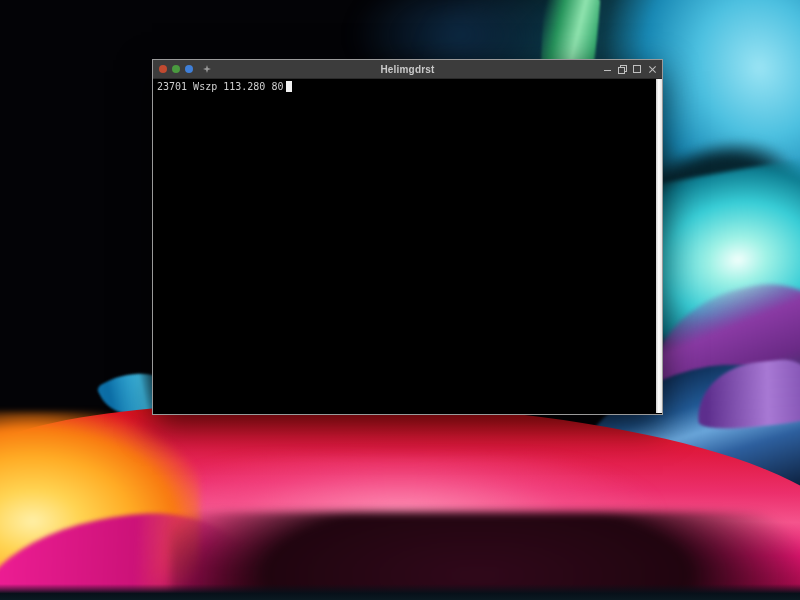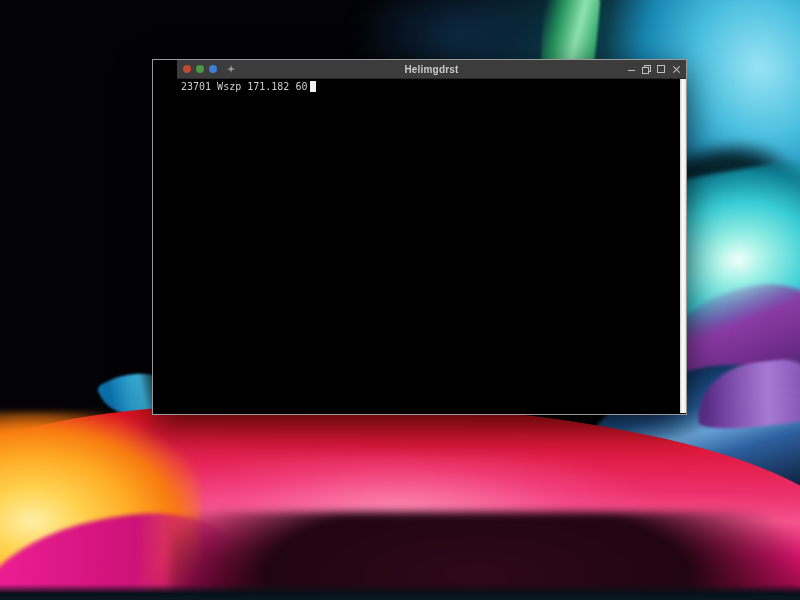--- a/index.html
+++ b/index.html
@@ -49,21 +49,21 @@
   .magenta-left{left:-30px;top:515px;width:300px;height:100px;transform:rotate(-3deg);
     background:linear-gradient(95deg,#f01e96 5%,#cc1278 55%,rgba(170,12,90,0) 92%);
     border-radius:60% 40% 0 0 / 100% 100% 0 0;filter:blur(2px);}
   .maroon-hump{left:170px;top:512px;width:640px;height:180px;
     background:radial-gradient(ellipse at 48% 35%,#30081a 0%,#20050f 45%,rgba(16,3,8,0) 72%);filter:blur(4px);}
   .bottom-strip{left:0;top:584px;width:800px;height:16px;
     background:linear-gradient(180deg,rgba(8,14,20,0),#071019 60%,#0a1a22);}
 
   
   .window{position:absolute;left:152px;top:59px;width:509px;height:354px;
-    background:#000;border:1px solid #9a9a9a;box-shadow:0 12px 32px rgba(0,0,0,.65);z-index:50;padding-left:24px;}
+    background:#000;border:1px solid #9a9a9a;box-shadow:0 12px 32px rgba(0,0,0,.65);z-index:50;}
   .titlebar{position:relative;height:18px;background:#3c3c3c;border-bottom:1px solid #2a2a2a;
     display:flex;align-items:center;padding:0 6px;gap:5px;}
   .dot{width:8px;height:8px;border-radius:50%;flex:0 0 auto;cursor:pointer;}
   .app-glyph{width:8px;height:8px;margin-left:5px;background:#9a9a9a;flex:0 0 auto;
     clip-path:polygon(50% 0,62% 38%,100% 50%,62% 62%,50% 100%,38% 62%,0 50%,38% 38%);}
   .title{position:absolute;left:0;right:0;text-align:center;color:#c9c9c9;font-size:10px;
     font-weight:bold;letter-spacing:.2px;pointer-events:none;}
   .controls{margin-left:auto;display:flex;align-items:center;gap:7px;z-index:2;}
   .ctl{display:inline-block;cursor:pointer;}
   .ctl-min{width:7px;height:1px;background:#c0c0c0;margin-bottom:-3px;}
@@ -116,19 +116,19 @@
       <span class="title">Helimgdrst</span>
       <span class="controls">
         <span class="ctl ctl-min"></span>
         <span class="ctl ctl-restore"></span>
         <span class="ctl ctl-max"></span>
         <span class="ctl ctl-close"></span>
       </span>
     </div>
     <div class="term-body">
       <div class="term-line">
-        <span>23701 Wszp 171.182 60</span><span class="cursor" style="background: rgb(240, 240, 240);"></span>
+        <span>23701 Wszp 113.280 80</span><span class="cursor" style="background: rgb(240, 240, 240);"></span>
       </div>
       <div class="scrollbar"></div>
     </div>
   </div>
 
 </div>
 
 </body></html>

